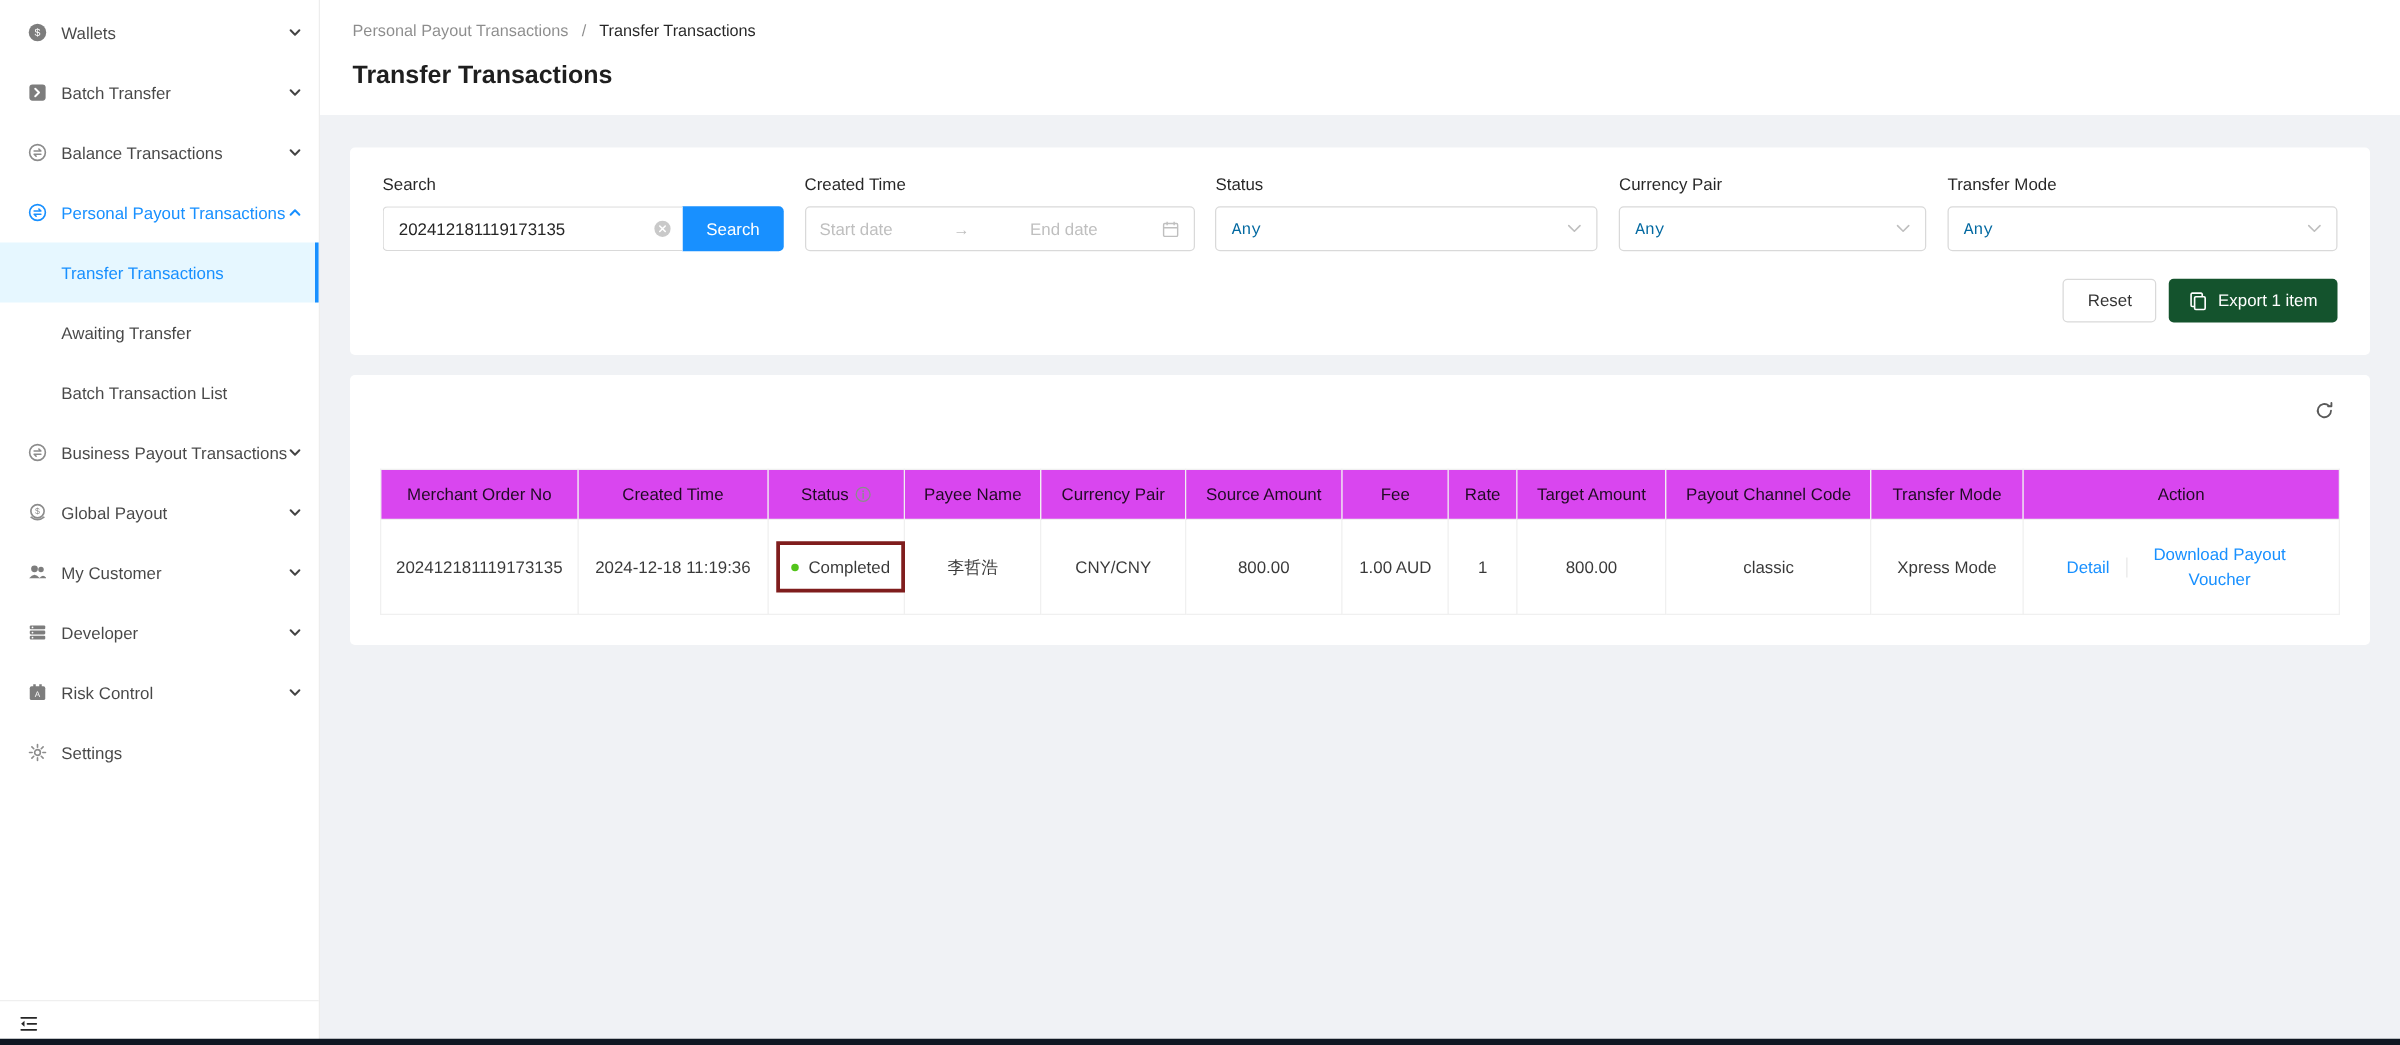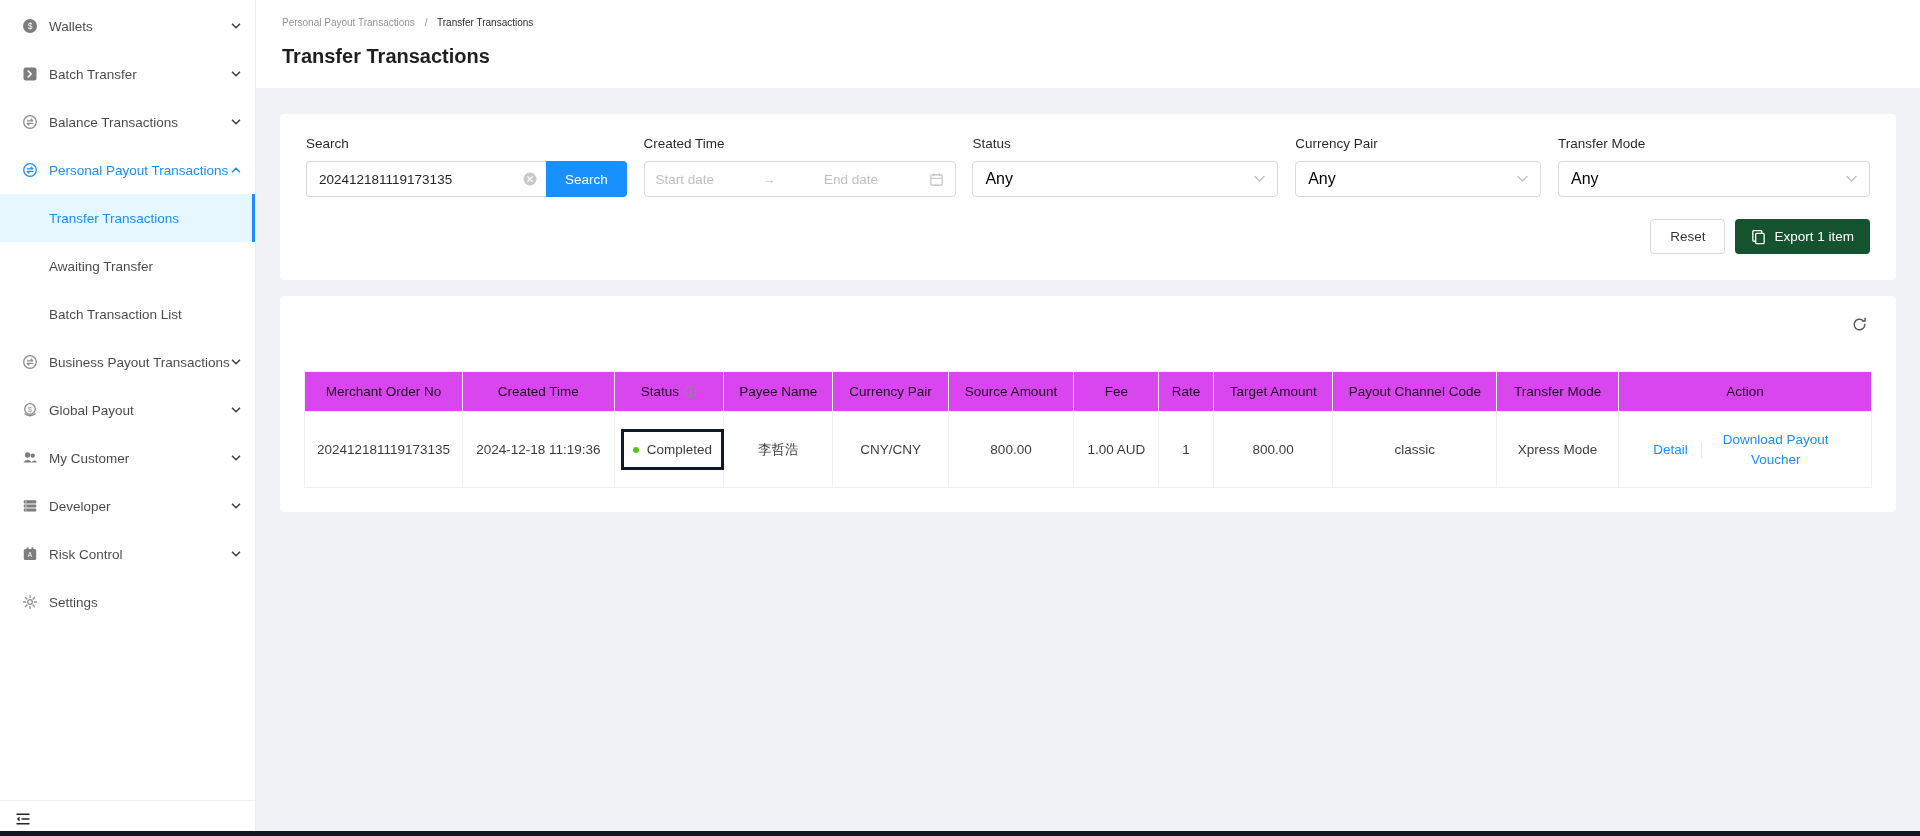--- a/index.html
+++ b/index.html
@@ -18,21 +18,21 @@
   .menu-item.parent-active .mi-icon, .menu-item.parent-active .mi-chevron { color:#1890ff; }
   .menu-sub { height:48px; display:flex; align-items:center; padding-left:49px; font-size:13.5px; color:rgba(0,0,0,.72); cursor:pointer; position:relative; }
   .menu-sub.active { background:#e6f7ff; color:#1890ff; }
   .menu-sub.active::after { content:""; position:absolute; right:0; top:0; bottom:0; width:3px; background:#1890ff; }
   .sidebar-footer { border-top:1px solid #efefef; height:36px; display:flex; align-items:center; padding-left:15px; }
   .fold-btn { display:inline-flex; cursor:pointer; color:#262626; }
 
   
   .main { flex:1; display:flex; flex-direction:column; overflow:hidden; }
   .header-band { background:#fff; padding:17px 24px 20px 26px; }
-  .breadcrumb { font-size:10px; }
+  .breadcrumb { font-size:13px; }
   .bc-parent { color:rgba(0,0,0,.45); cursor:pointer; }
   .bc-sep { color:rgba(0,0,0,.45); margin:0 7px; }
   .bc-current { color:rgba(0,0,0,.85); }
   .page-title { margin-top:17px; font-size:20px; font-weight:bold; color:#1f1f1f; }
 
   .content { padding:26px 24px 0 24px; }
   .card { background:#fff; border-radius:4px; }
   .filter-card { padding:22px 26px 26px 26px; }
   .filter-row { display:flex; justify-content:space-between; }
   .f-group { display:flex; flex-direction:column; }
@@ -46,39 +46,39 @@
   .btn { border:none; cursor:pointer; font-family:"Liberation Sans",sans-serif; font-size:13.5px; }
   .search-btn { height:36px; padding:0 19px; background:#1890ff; color:#fff; border-radius:0 4px 4px 0; }
 
   .date-range { width:312px; padding:0 11px; justify-content:space-between; }
   .dr-ph { color:#bfbfbf; font-size:13.5px; }
   .dr-arrow { color:#bfbfbf; font-size:13px; margin:0 6px; }
   .dr-cal { display:inline-flex; margin-left:8px; }
 
   .select { padding:0 12px; justify-content:space-between; cursor:pointer; }
   .sel-status { width:306px; } .sel-cp { width:246px; } .sel-tm { width:312px; }
-  .sel-value { color:#000000; font-size:16px; }
+  .sel-value { color:#0369a1; font-size:13px;font-family:Liberation Mono, monospace; }
   .sel-chevron { display:inline-flex; color:#bfbfbf; }
 
   .filter-actions { display:flex; justify-content:flex-end; align-items:flex-end; gap:10px; margin-top:22px; }
   .reset-btn { height:35px; padding:0 19px; background:#fff; border:1px solid #d9d9d9; border-radius:4px; color:rgba(0,0,0,.8); }
   .export-btn { height:35px; padding:0 16px; background:#14532d; color:#fff; border-radius:4px; display:inline-flex; align-items:center; gap:8px; }
 
   
   .table-card { margin-top:16px; padding:14px 24px 24px 24px; }
   .table-toolbar { display:flex; justify-content:flex-end; padding:6px 4px 0 0; }
   .refresh-btn { display:inline-flex; cursor:pointer; }
   .tbl-wrap { margin-top:38px; }
   table { width:100%; border-collapse:collapse; table-layout:fixed; }
   th, td { border:1px solid #f0f0f0; text-align:center; font-size:13.5px; }
   th { background:#d946ef; height:40px; font-weight:normal; color:rgba(0,0,0,.85); padding:0 6px; }
   td { height:76px; color:rgba(0,0,0,.78); padding:8px 6px; background:#fff; }
   .th-inner { display:inline-flex; align-items:center; gap:5px; }
   .info-ic { display:inline-flex; cursor:pointer; }
-  .status-box { display:inline-flex; align-items:center; gap:8px; border:3px solid #0f172a; padding:10px 9px; }
+  .status-box { display:inline-flex; align-items:center; gap:8px; border:3px solid #7f1d1d; padding:10px 9px; }
   .status-dot { width:6px; height:6px; border-radius:50%; background:#52c41a; flex-shrink:0; }
   .action-cell { display:flex; align-items:center; justify-content:center; }
   .link { color:#1890ff; cursor:pointer; font-size:13.5px; }
   .act-divider { width:1px; height:16px; background:#e8e8e8; margin:0 13px; flex-shrink:0; }
   .dl-link { width:122px; line-height:1.45; text-align:center; }
 
   .pagination { display:flex; justify-content:flex-end; align-items:center; margin-top:26px; gap:8px; }
   .pg-summary { font-size:13.5px; color:rgba(0,0,0,.75); margin-right:4px; }
   .pg-arrow { display:inline-flex; color:#d2d2d2; cursor:pointer; padding:0 3px; }
   .pg-page { min-width:26px; height:26px; border:1px solid #1890ff; border-radius:3px; color:#1890ff; font-size:13px; display:inline-flex; align-items:center; justify-content:center; cursor:pointer; background:#fff; }

